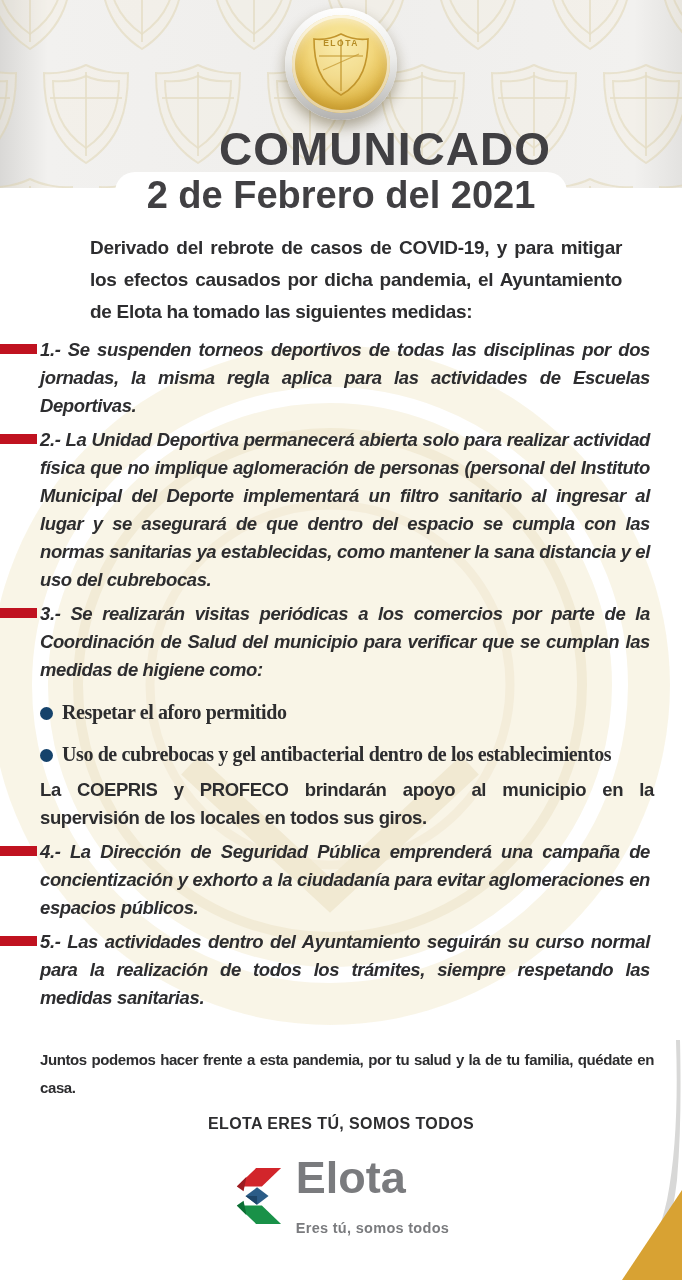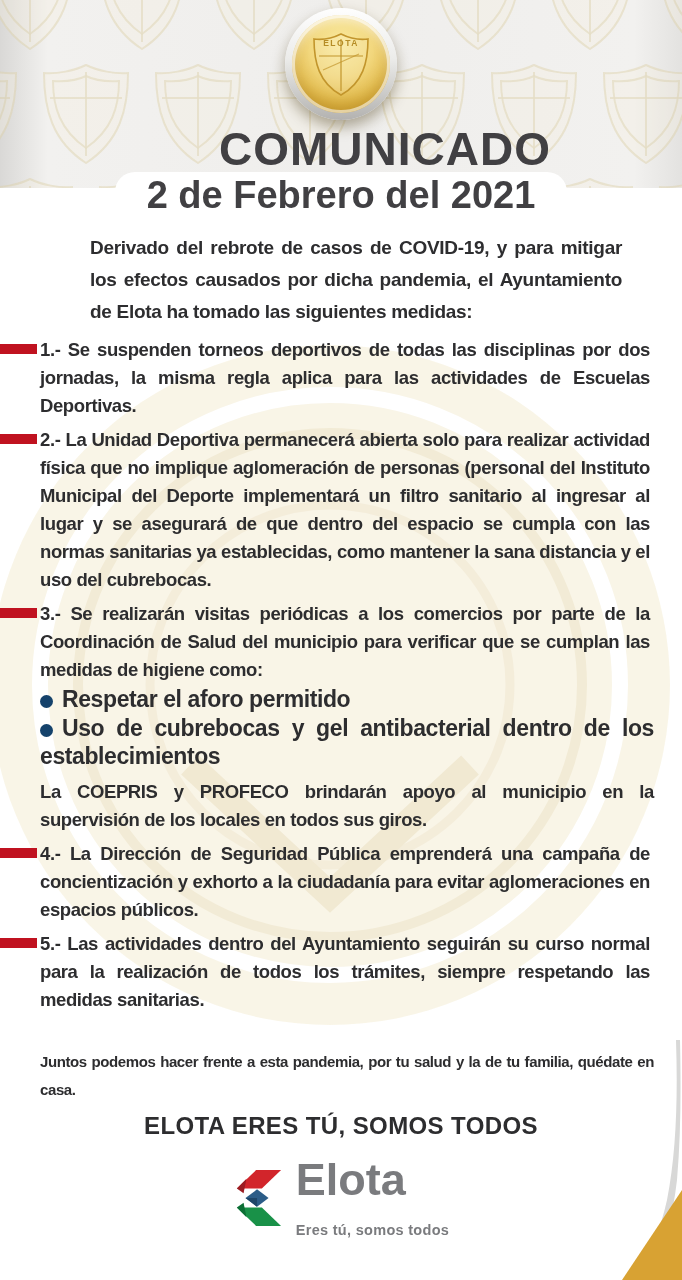--- a/index.html
+++ b/index.html
@@ -43,34 +43,34 @@
     text-align:center; font-size:38px; line-height:46px; color:#414043;
   }
   
   .center-watermark { position:absolute; left:-60px; top:335px; z-index:0; pointer-events:none; opacity:.8; }
   
   main { position:relative; z-index:2; padding-top:224px; }
   .intro {
     margin:8px 60px 8px 90px; font-size:19px; line-height:32px;
     text-align:justify; letter-spacing:-.3px;
   }
-  .measure { position:relative; margin:6px 0 0 0; padding:0 32px 0 40px; }
+  .measure { position:relative; margin:6px 0 0 0; padding:0 32px 0 40px;font-style:italic; }
   .measure p { margin:0; font-size:18.5px; line-height:28px; text-align:justify; letter-spacing:-.4px; }
   .redbar { position:absolute; left:0; top:8px; width:37px; height:10px; background:#c01220; }
   .bullet {
-    margin:1px 28px 0 40px; font-size:23px; line-height:28px;
-    text-align:justify; letter-spacing:-.4px;
+    margin:14px 28px 0 40px; font-size:20px; line-height:28px;
+    text-align:justify; letter-spacing:-.4px;font-family:Liberation Serif, serif;
   }
   .dot {
     display:inline-block; width:13px; height:13px; border-radius:50%;
     background:#15426b; margin-right:9px; vertical-align:-1px;
   }
   .note { margin:8px 28px 0 40px; font-size:18.5px; line-height:28px; text-align:justify; letter-spacing:-.4px; }
   .closing { margin:34px 28px 8px 40px; font-size:15px; line-height:28px; text-align:justify; letter-spacing:-.4px; }
-  .slogan { margin:0; text-align:center; font-size:24px; line-height:28px; letter-spacing:.4px; color:#2d2d2f; }
+  .slogan { margin:0; text-align:center; font-size:16px; line-height:28px; letter-spacing:.4px; color:#2d2d2f; }
   
   .footer-logo { margin-top:18px; display:flex; align-items:center; justify-content:center; gap:13px; }
   .brand-block { display:flex; flex-direction:column; }
   .brand { font-size:45px; line-height:44px; color:#7a7b7e; }
   .tagline { font-size:14.5px; color:#7a7b7e; margin-top:20px; letter-spacing:.3px; }
   .corner-decor { position:absolute; right:0; bottom:0; z-index:3; pointer-events:none; }
 </style>
 </head>
 <body>
 

